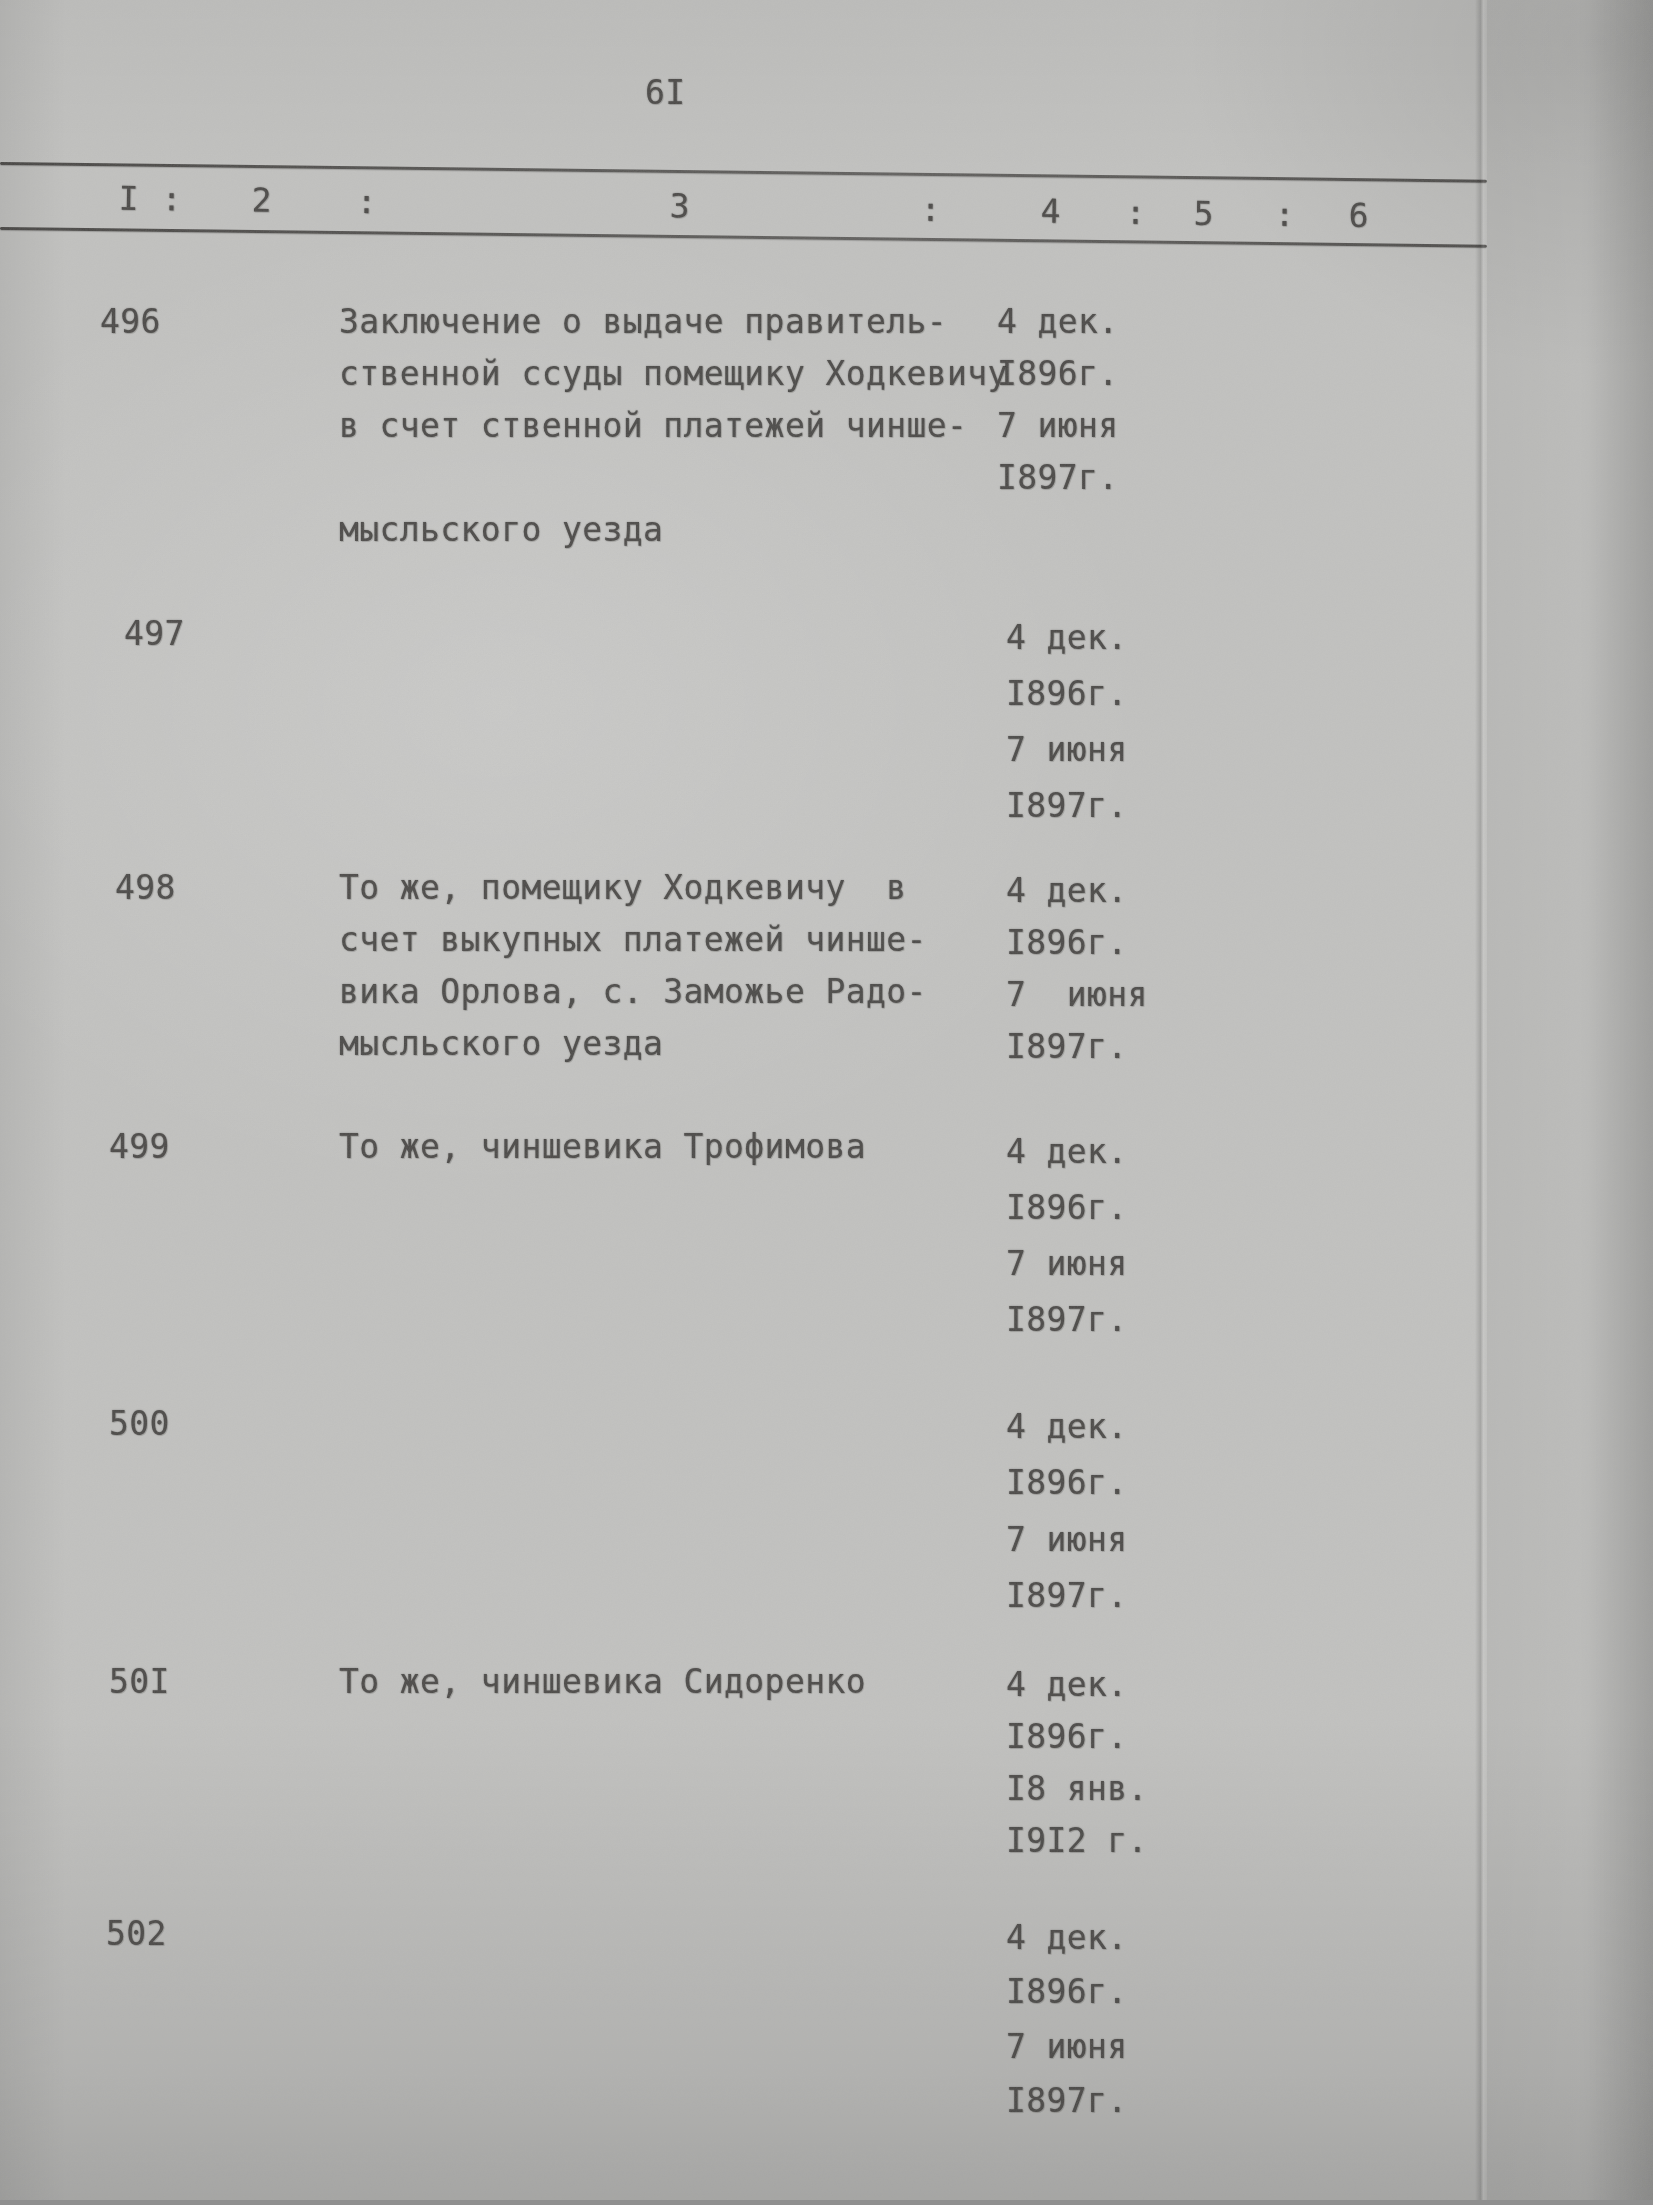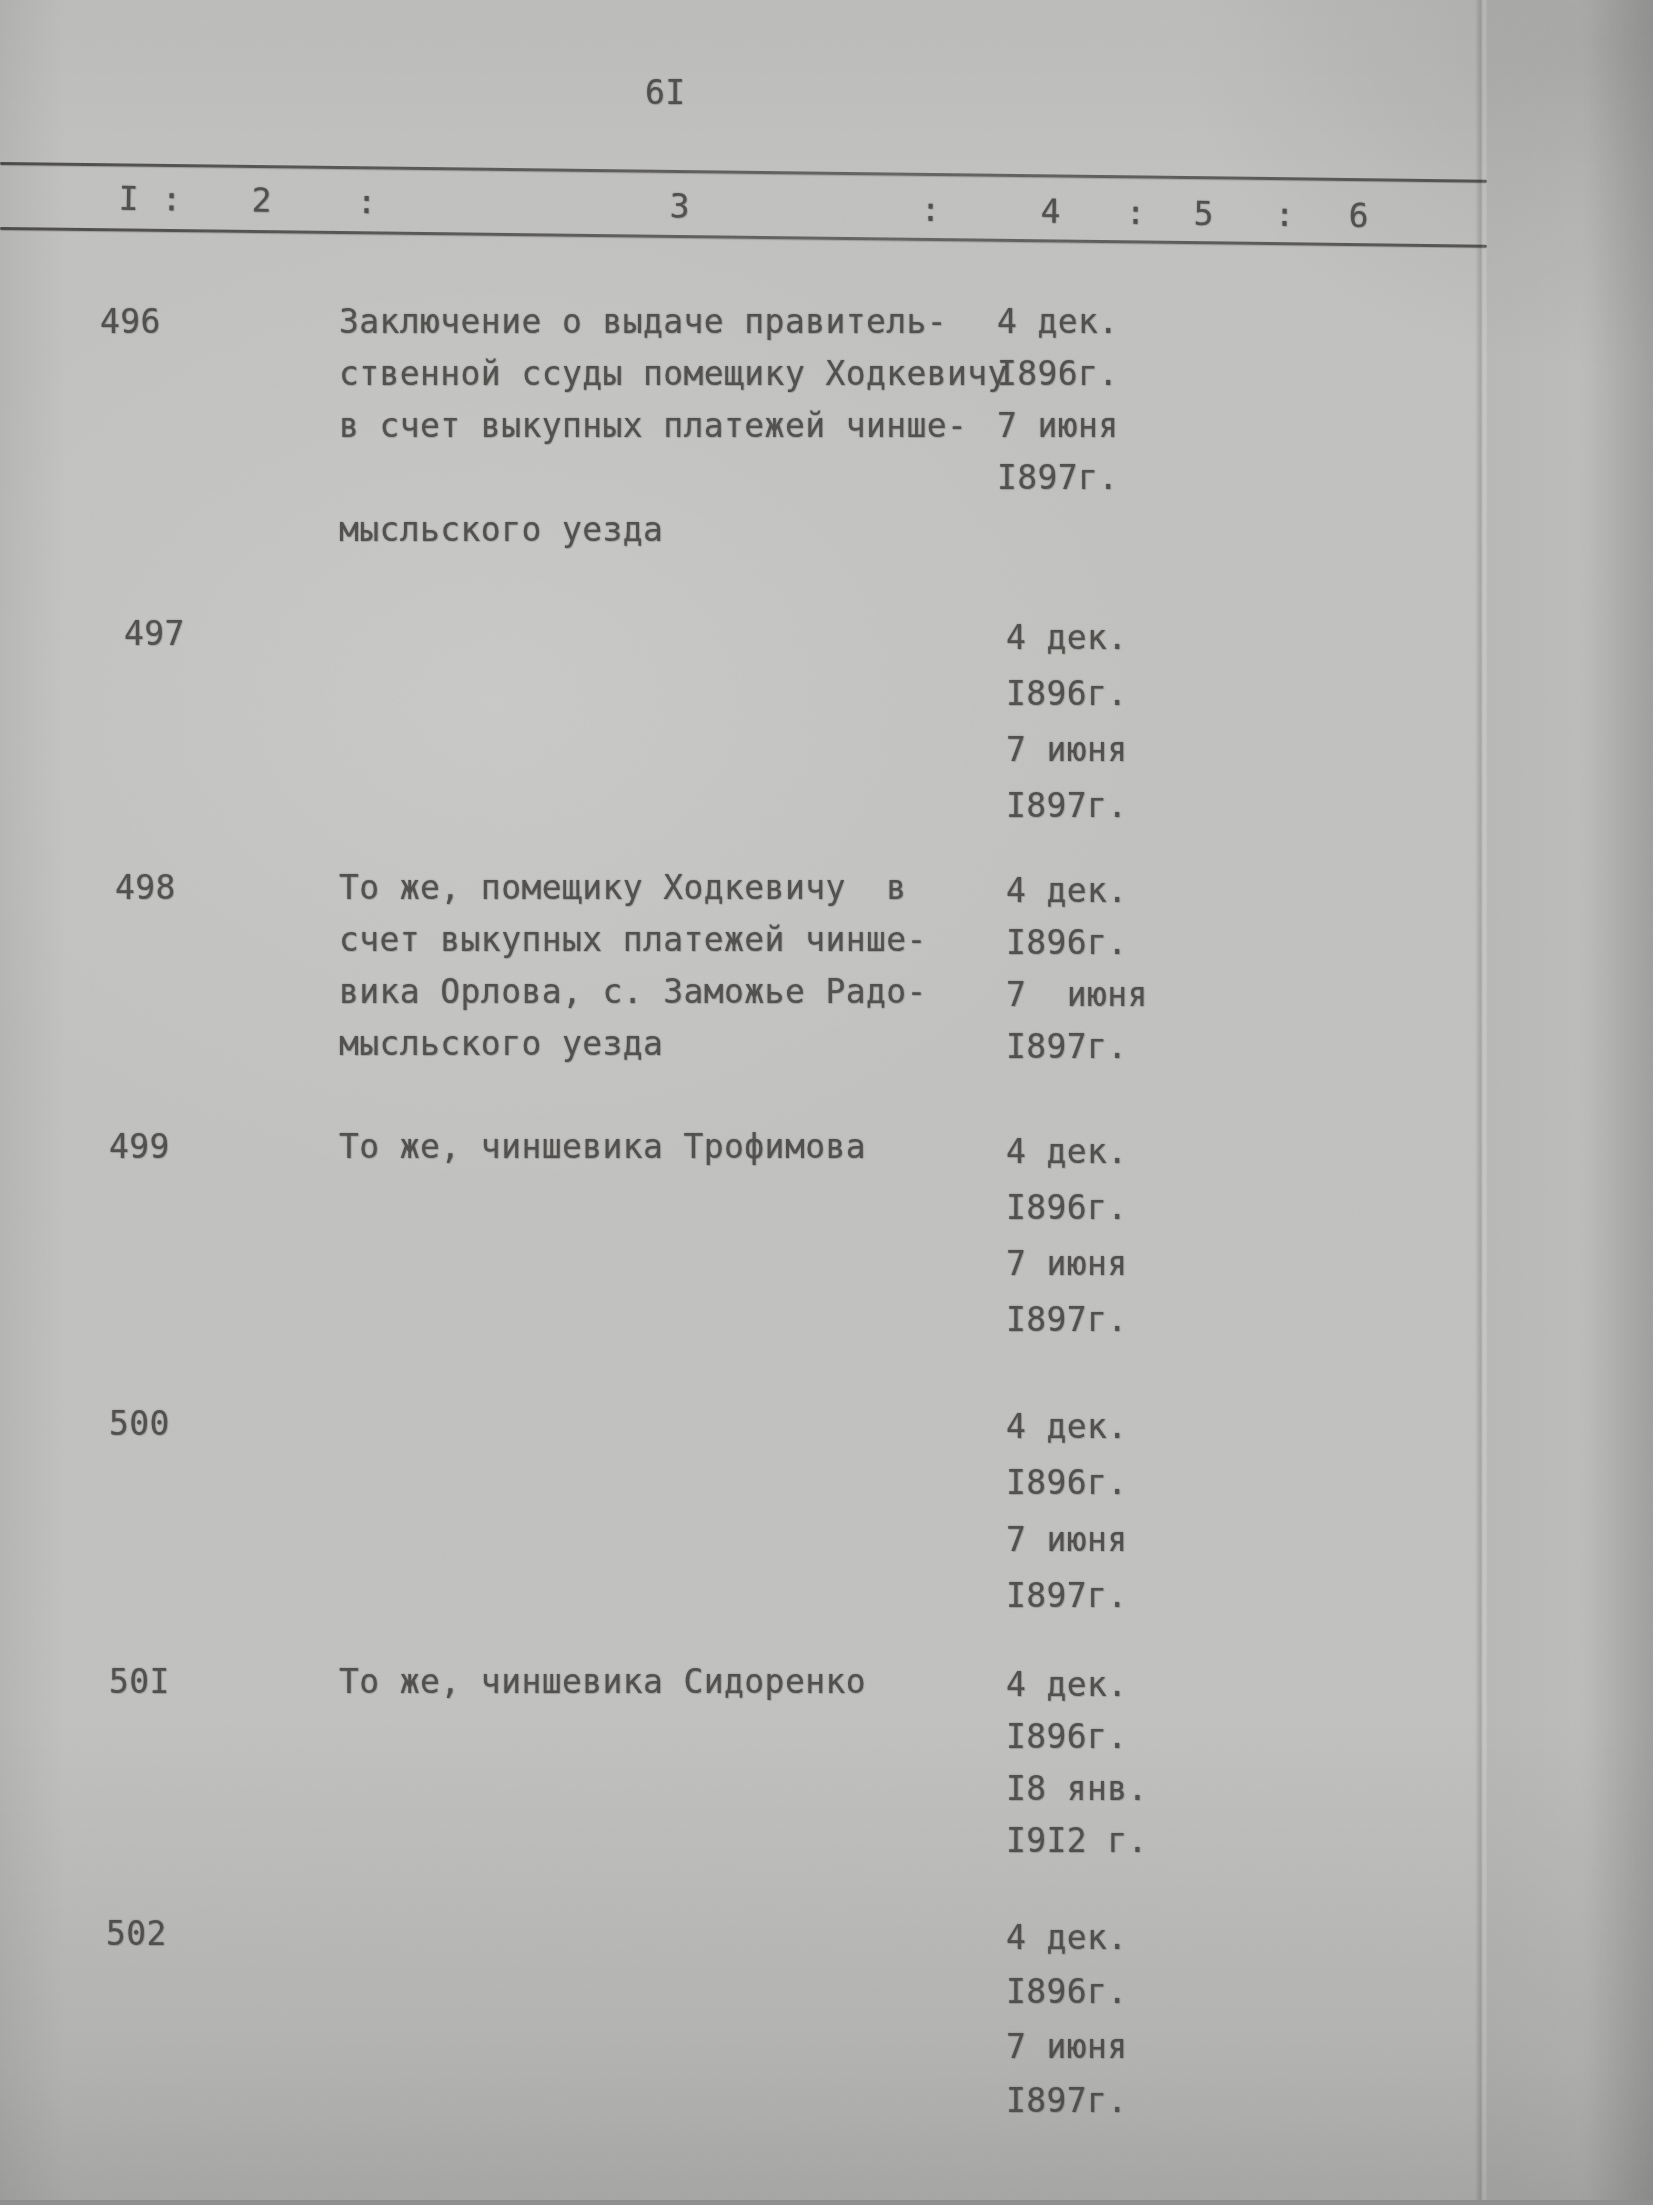--- a/index.html
+++ b/index.html
@@ -70,21 +70,21 @@
     <div class="t" style="left:1041px">4</div>
     <div class="t" style="left:1126px">:</div>
     <div class="t" style="left:1194px">5</div>
     <div class="t" style="left:1275px">:</div>
     <div class="t" style="left:1349px">6</div>
   </div>
 
   <div class="t" style="left:100px;top:302px">496</div>
   <div class="t" style="left:339px;top:302px">Заключение о выдаче правитель-</div>
   <div class="t" style="left:339px;top:354px">ственной ссуды помещику Ходкевичу</div>
-  <div class="t" style="left:339px;top:406px">в счет выкупных платежей чинше-</div>
+  <div class="t" style="left:339px;top:406px">в счет ственной платежей чинше-</div>
   <div class="t" style="left:339px;top:510px">мысльского уезда</div>
   <div class="t" style="left:997px;top:302px">4 дек.</div>
   <div class="t" style="left:997px;top:354px">I896г.</div>
   <div class="t" style="left:997px;top:406px">7 июня</div>
   <div class="t" style="left:997px;top:458px">I897г.</div>
 
   <div class="t" style="left:124px;top:614px">497</div>
   <div class="t" style="left:1006px;top:618px">4 дек.</div>
   <div class="t" style="left:1006px;top:674px">I896г.</div>
   <div class="t" style="left:1006px;top:730px">7 июня</div>

